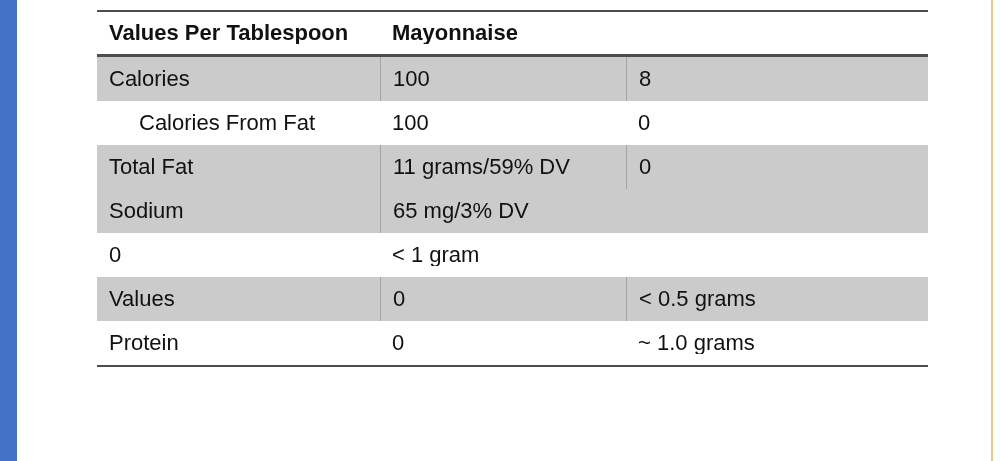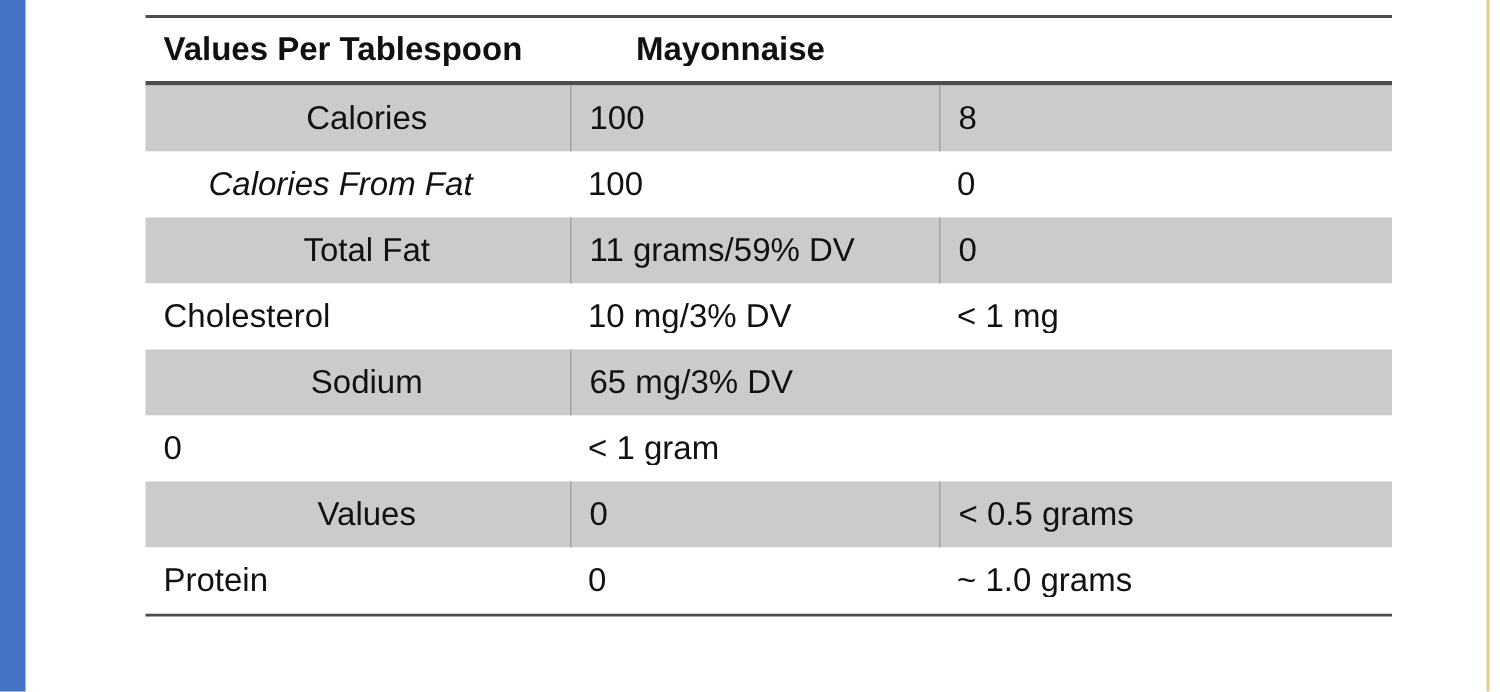--- a/index.html
+++ b/index.html
@@ -37,33 +37,32 @@
   }
   .thead {
     display: grid;
     grid-template-columns: 283px 246px 302px;
     height: 47px;
     border-top: 2px solid var(--rule-dark);
     border-bottom: 3px solid var(--rule-dark);
     font-weight: bold;
     align-items: center;
     background: #ffffff;
-    gap: 32px;
   }
   .trow {
     display: grid;
     grid-template-columns: 283px 246px 302px;
     height: 44px;
     align-items: center;
     background: #ffffff;
   }
-  .trow.shaded { background: var(--shade-gray); text-align: center; }
+  .trow.shaded { background: var(--shade-gray); }
   .tbody { border-bottom: 2px solid var(--rule-dark); }
   .cell { padding-left: 12px; white-space: nowrap; overflow: hidden; }
-  .cell.indent { padding-left: 42px; font-style: italic; }
+  .cell.indent { padding-left: 42px; }
   .trow.shaded .cell.c2,
   .trow.shaded .cell.c3 { border-left: 1px solid var(--divider-gray); height: 100%; display: flex; align-items: center; }
 </style>
 </head>
 <body>
 
 <div class="left-bar"></div>
 <div class="right-line"></div>
 
 <div class="ntable">
@@ -83,25 +82,20 @@
     <div class="cell c2">100</div>
     <div class="cell c3">0</div>
   </div>
 
   <div class="trow shaded">
     <div class="cell c1">Total Fat</div>
     <div class="cell c2">11 grams/59% DV</div>
     <div class="cell c3">0</div>
   </div>
 
-  <div class="trow">
-    <div class="cell c1">Cholesterol</div>
-    <div class="cell c2">10 mg/3% DV</div>
-    <div class="cell c3">&lt; 1 mg</div>
-  </div>
 
   <div class="trow shaded">
     <div class="cell c1">Sodium</div>
     <div class="cell c2">65 mg/3% DV</div>
   </div>
 
   <div class="trow">
     <div class="cell c2">0</div>
     <div class="cell c3">&lt; 1 gram</div>
   </div>

